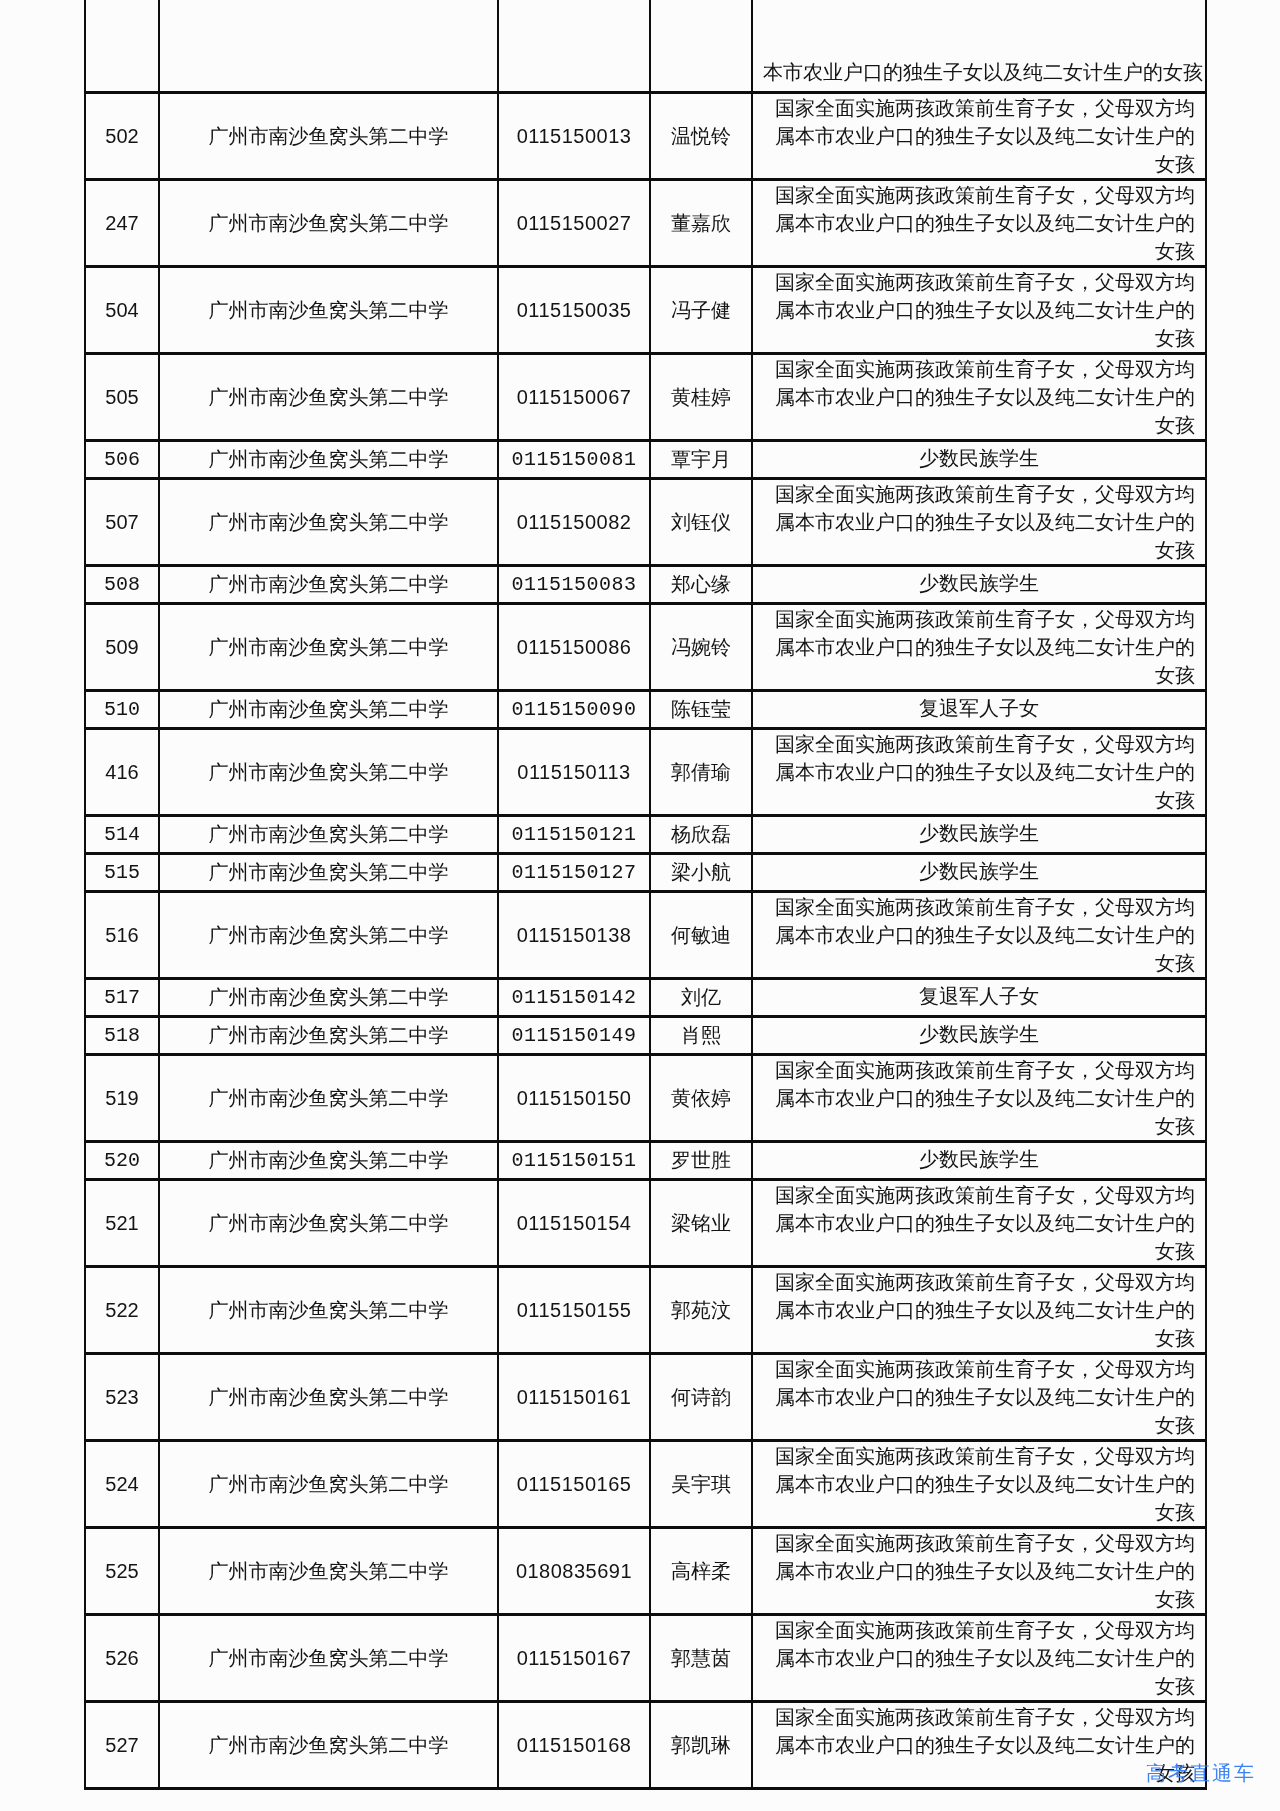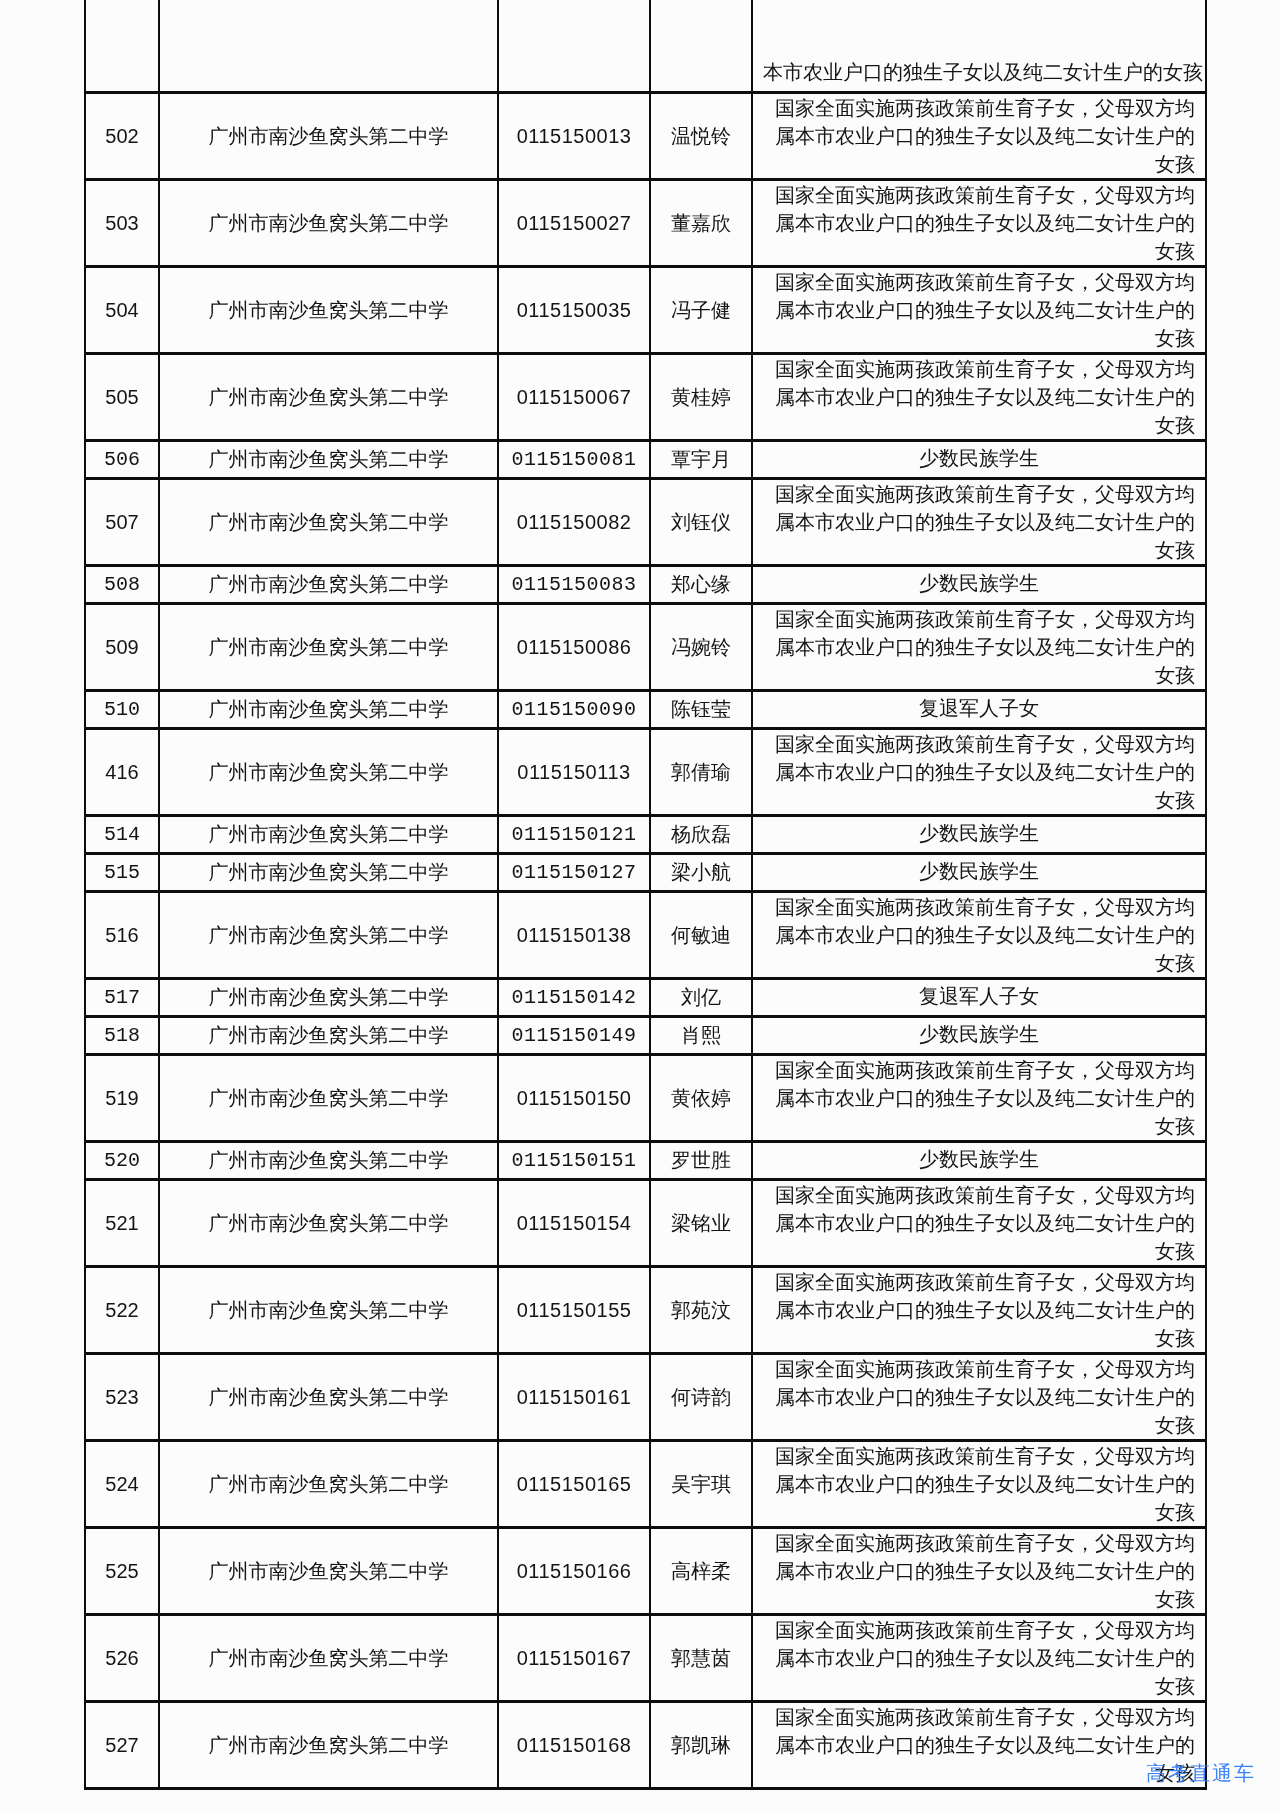--- a/index.html
+++ b/index.html
@@ -86,21 +86,21 @@
         <td class="c-cat">本市农业户口的独生子女以及纯二女计生户的女孩</td>
       </tr>
       <tr class="tall">
     <td class="c-no">502</td>
     <td class="c-school">广州市南沙鱼窝头第二中学</td>
     <td class="c-id">0115150013</td>
     <td class="c-name">温悦铃</td>
     <td class="c-cat long-cat">国家全面实施两孩政策前生育子女，父母双方均属本市农业户口的独生子女以及纯二女计生户的女孩</td>
   </tr>
         <tr class="tall">
-    <td class="c-no">503</td>
+    <td class="c-no">247</td>
     <td class="c-school">广州市南沙鱼窝头第二中学</td>
     <td class="c-id">0115150027</td>
     <td class="c-name">董嘉欣</td>
     <td class="c-cat long-cat">国家全面实施两孩政策前生育子女，父母双方均属本市农业户口的独生子女以及纯二女计生户的女孩</td>
   </tr>
         <tr class="tall">
     <td class="c-no">504</td>
     <td class="c-school">广州市南沙鱼窝头第二中学</td>
     <td class="c-id">0115150035</td>
     <td class="c-name">冯子健</td>
@@ -228,21 +228,21 @@
         <tr class="tall">
     <td class="c-no">524</td>
     <td class="c-school">广州市南沙鱼窝头第二中学</td>
     <td class="c-id">0115150165</td>
     <td class="c-name">吴宇琪</td>
     <td class="c-cat long-cat">国家全面实施两孩政策前生育子女，父母双方均属本市农业户口的独生子女以及纯二女计生户的女孩</td>
   </tr>
         <tr class="tall">
     <td class="c-no">525</td>
     <td class="c-school">广州市南沙鱼窝头第二中学</td>
-    <td class="c-id">0115150166</td>
+    <td class="c-id">0180835691</td>
     <td class="c-name">高梓柔</td>
     <td class="c-cat long-cat">国家全面实施两孩政策前生育子女，父母双方均属本市农业户口的独生子女以及纯二女计生户的女孩</td>
   </tr>
         <tr class="tall">
     <td class="c-no">526</td>
     <td class="c-school">广州市南沙鱼窝头第二中学</td>
     <td class="c-id">0115150167</td>
     <td class="c-name">郭慧茵</td>
     <td class="c-cat long-cat">国家全面实施两孩政策前生育子女，父母双方均属本市农业户口的独生子女以及纯二女计生户的女孩</td>
   </tr>

